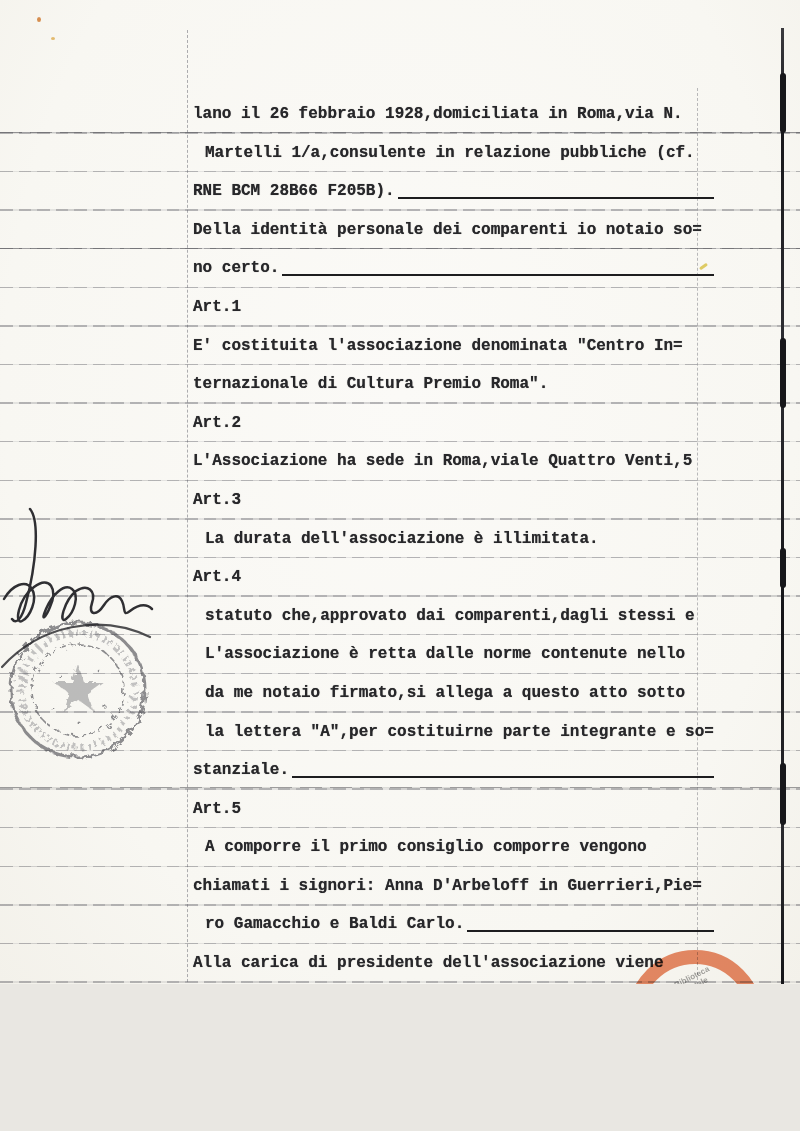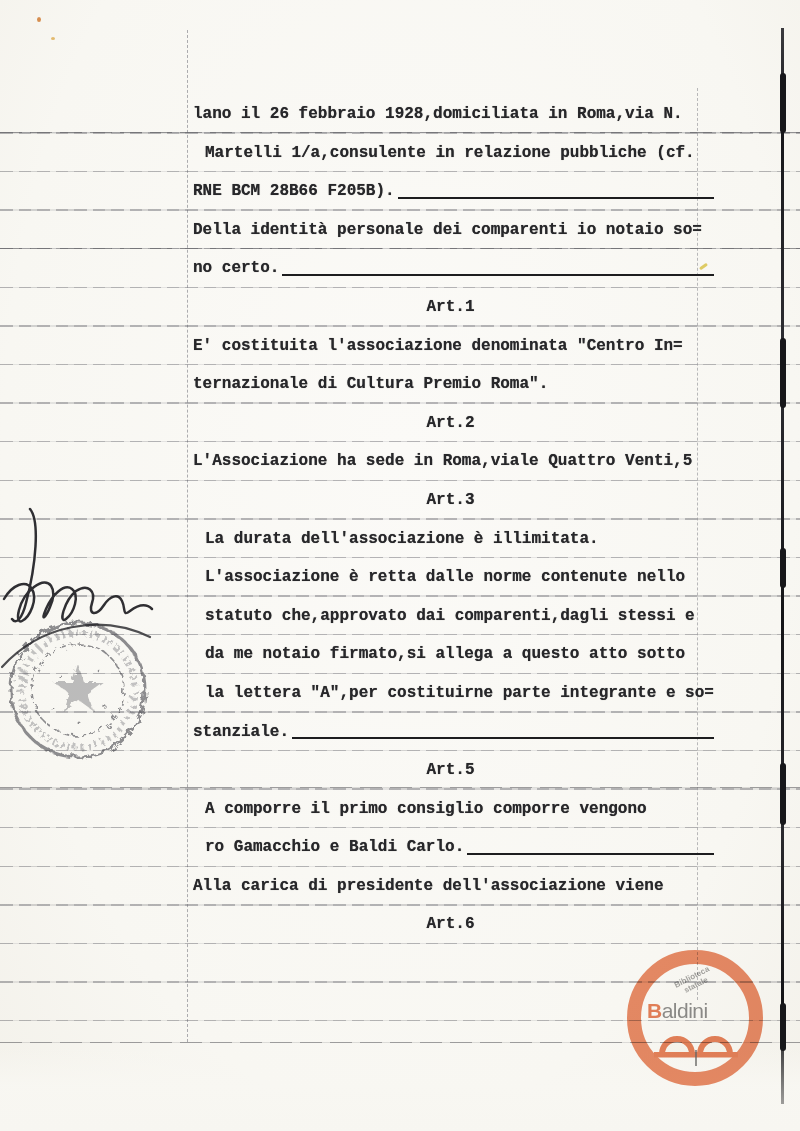--- a/index.html
+++ b/index.html
@@ -1,19 +1,19 @@
 <!DOCTYPE html>
 <html><head>
 <meta charset="utf-8">
 <title>Document</title>
 <style>
   html,body{margin:0;padding:0;background:#e9e7e2;}
   .page{
     position:relative;
-    width:800px;height:1131px;
+    width:800px;height:984px;
     margin:0 auto;
     background:
       radial-gradient(ellipse at 50% 40%, #fbfaf7 0%, #f8f7f2 70%, #f3f1ea 100%);
     overflow:hidden;
     font-family:"Liberation Mono","DejaVu Sans Mono",monospace;
   }
 
   
   .ruled-layer{
     position:absolute;left:0;top:95px;width:800px;height:962px;
@@ -43,21 +43,21 @@
 
   
   .doc-text{
     position:absolute;left:193px;top:95px;width:515px;z-index:5;
     color:#27272a;font-size:16px;font-weight:700;
     text-shadow:0 0 0.7px rgba(10,10,10,0.65);
   }
   .line{height:38.6px;line-height:38.6px;display:flex;white-space:nowrap;}
   .line .txt{display:inline-block;}
   .line.indent .txt{padding-left:12px;}
-  .line.center{justify-content:center;}
+  .line.center{justify-content:flex-start;}
   .fill{flex:1 1 auto;border-bottom:2.6px solid #1d1d1f;margin:0 -6px 12px 3px;}
 
   
   .sig-svg{position:absolute;left:0;top:495px;z-index:4;}
   .stamp-svg{position:absolute;left:0;top:610px;z-index:3;}
 
   
   .logo{position:absolute;left:627px;top:950px;width:136px;height:136px;
     z-index:8;mix-blend-mode:multiply;font-family:"Liberation Sans","DejaVu Sans",sans-serif;}
   .logo .ring{position:absolute;inset:0;border:14px solid #e8835c;border-radius:50%;opacity:0.93;}
@@ -155,41 +155,47 @@
       </div>
       <div class="line">
         <span class="txt">L'Associazione ha sede in Roma,viale Quattro Venti,5</span>
       </div>
       <div class="line center">
         <span class="txt">Art.3</span>
       </div>
       <div class="line indent">
         <span class="txt">La durata dell'associazione è illimitata.</span>
       </div>
+      <div class="line center">
+        <span class="txt">Art.4</span>
+      </div>
+      <div class="line indent">
+        <span class="txt">statuto che,approvato dai comparenti,dagli stessi e</span>
+      </div>
       <div class="line indent">
         <span class="txt">L'associazione è retta dalle norme contenute nello</span>
       </div>
       <div class="line indent">
-        <span class="txt">statuto che,approvato dai comparenti,dagli stessi e</span>
-      </div>
-      <div class="line indent">
         <span class="txt">da me notaio firmato,si allega a questo atto sotto</span>
       </div>
       <div class="line indent">
         <span class="txt">la lettera "A",per costituirne parte integrante e so=</span>
       </div>
       <div class="line">
         <span class="txt">stanziale.</span>
         <span class="fill"></span>
       </div>
       <div class="line center">
         <span class="txt">Art.5</span>
       </div>
       <div class="line indent">
         <span class="txt">A comporre il primo consiglio comporre vengono</span>
+      </div>
+      <div class="line">
+        <span class="txt">chiamati i signori: Anna D'Arbeloff in Guerrieri,Pie=</span>
       </div>
       <div class="line indent">
         <span class="txt">ro Gamacchio e Baldi Carlo.</span>
         <span class="fill"></span>
       </div>
       <div class="line">
         <span class="txt">Alla carica di presidente dell'associazione viene</span>
       </div>
       <div class="line center">
         <span class="txt">Art.6</span>

